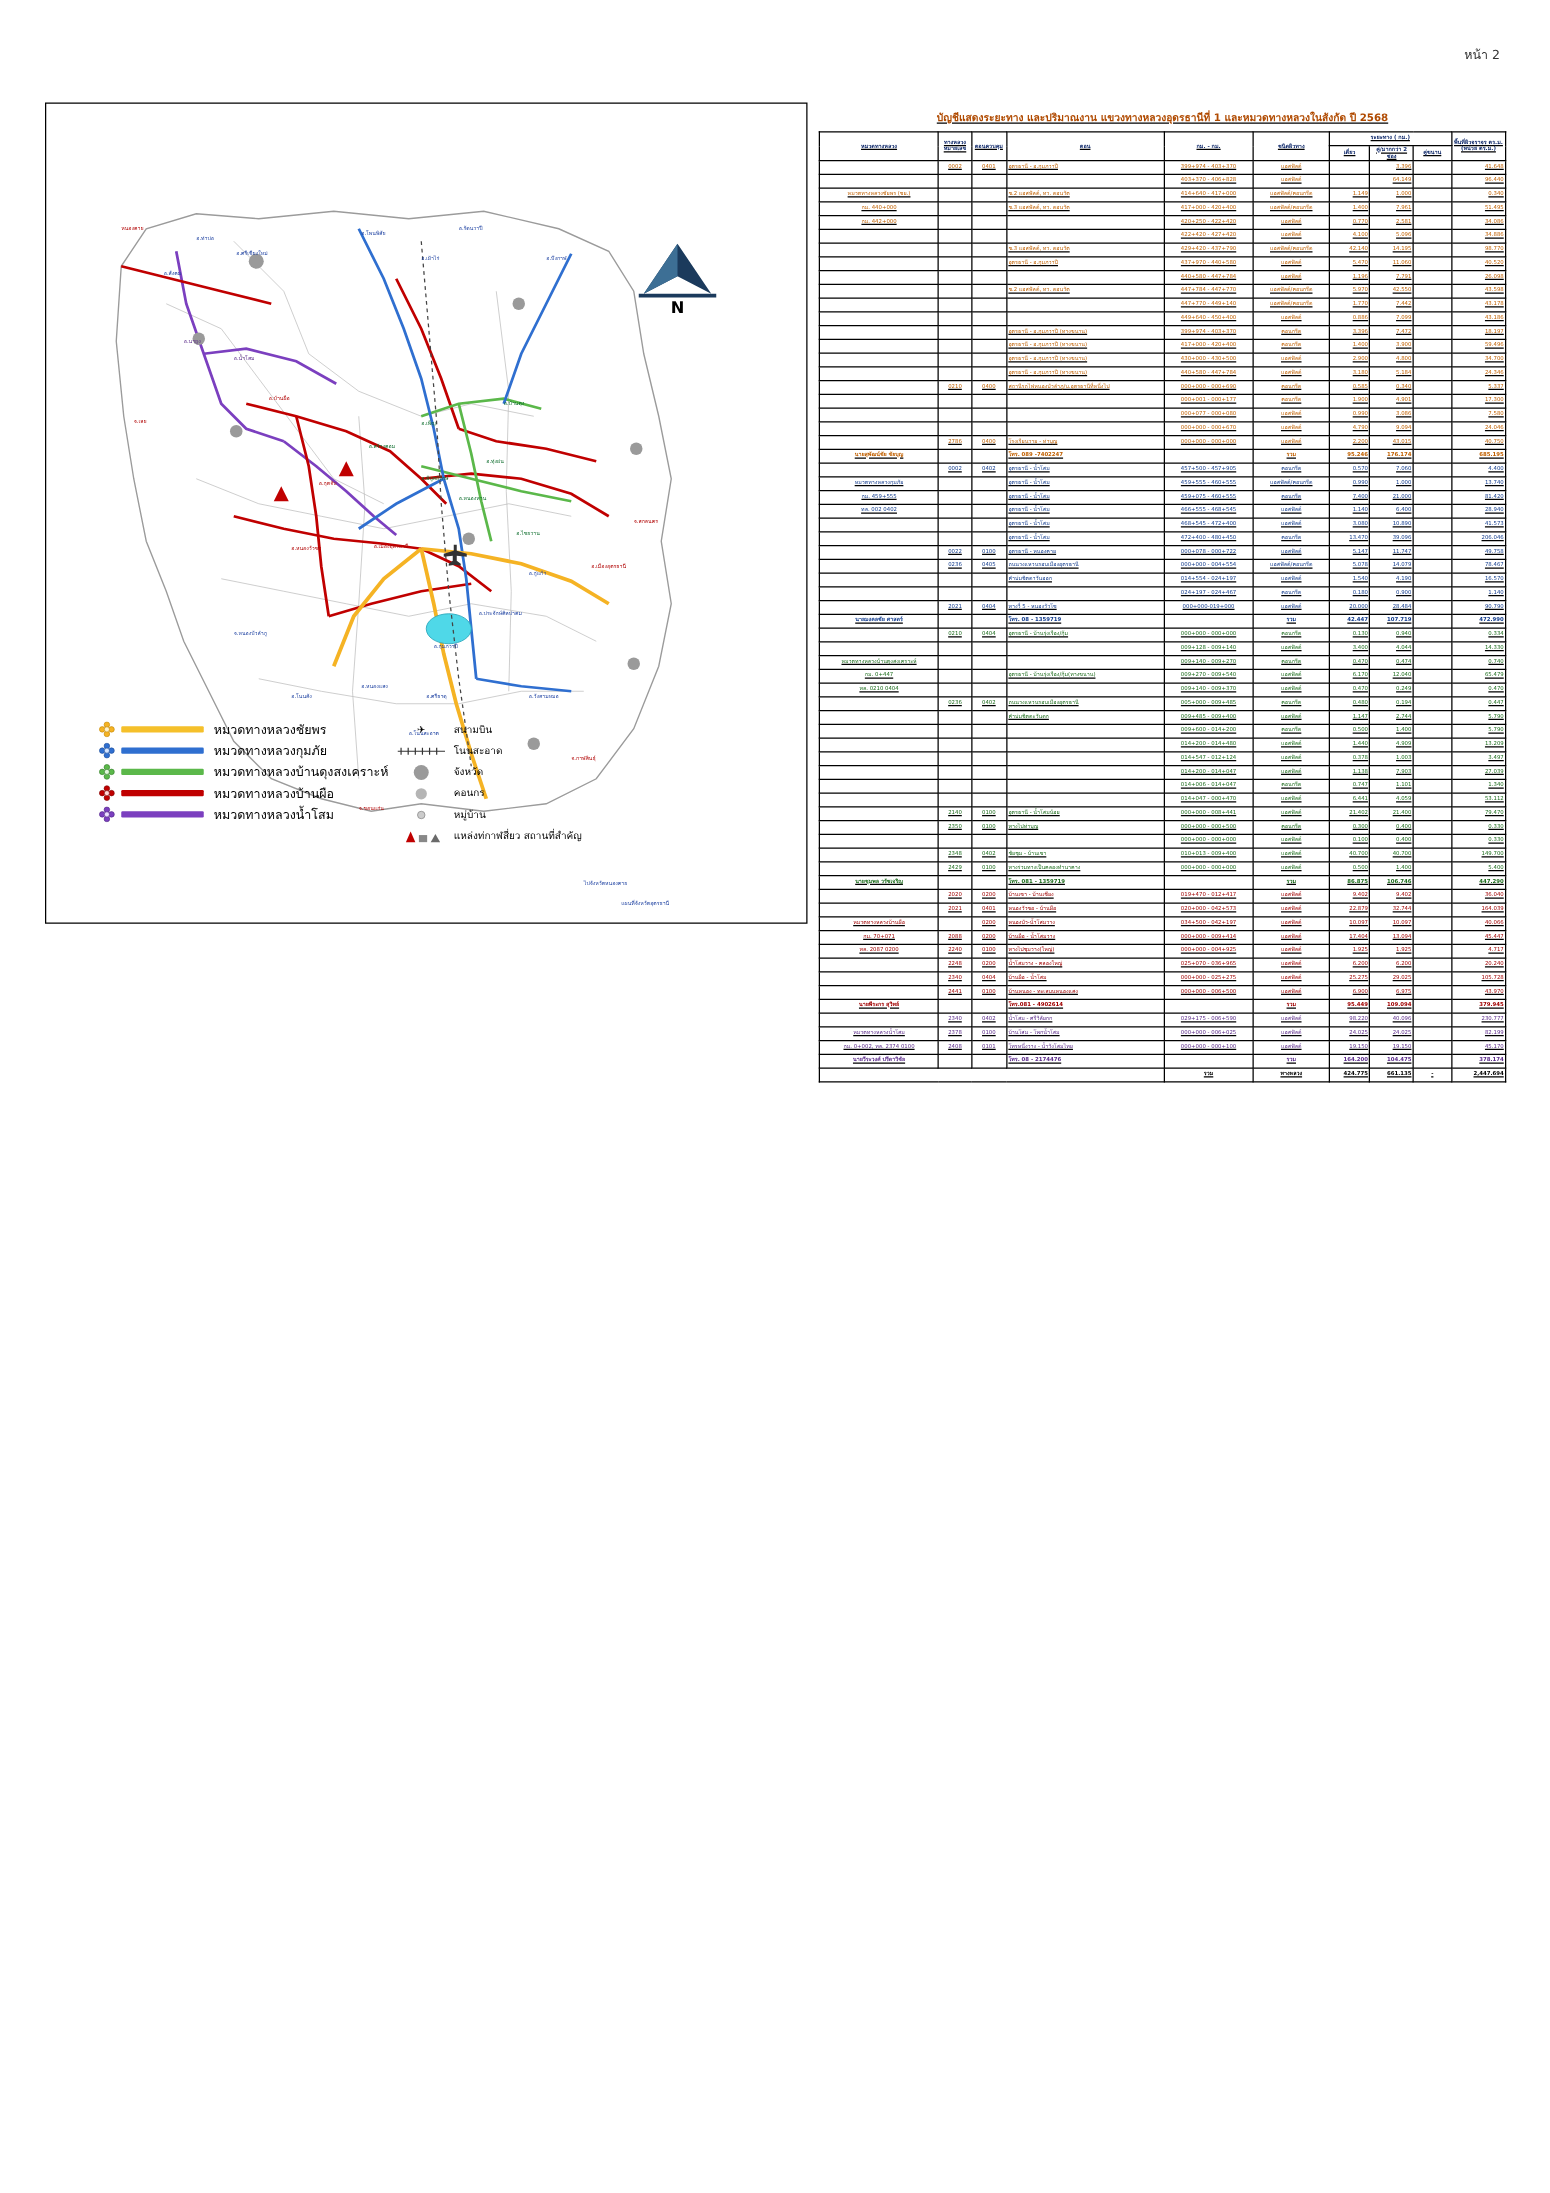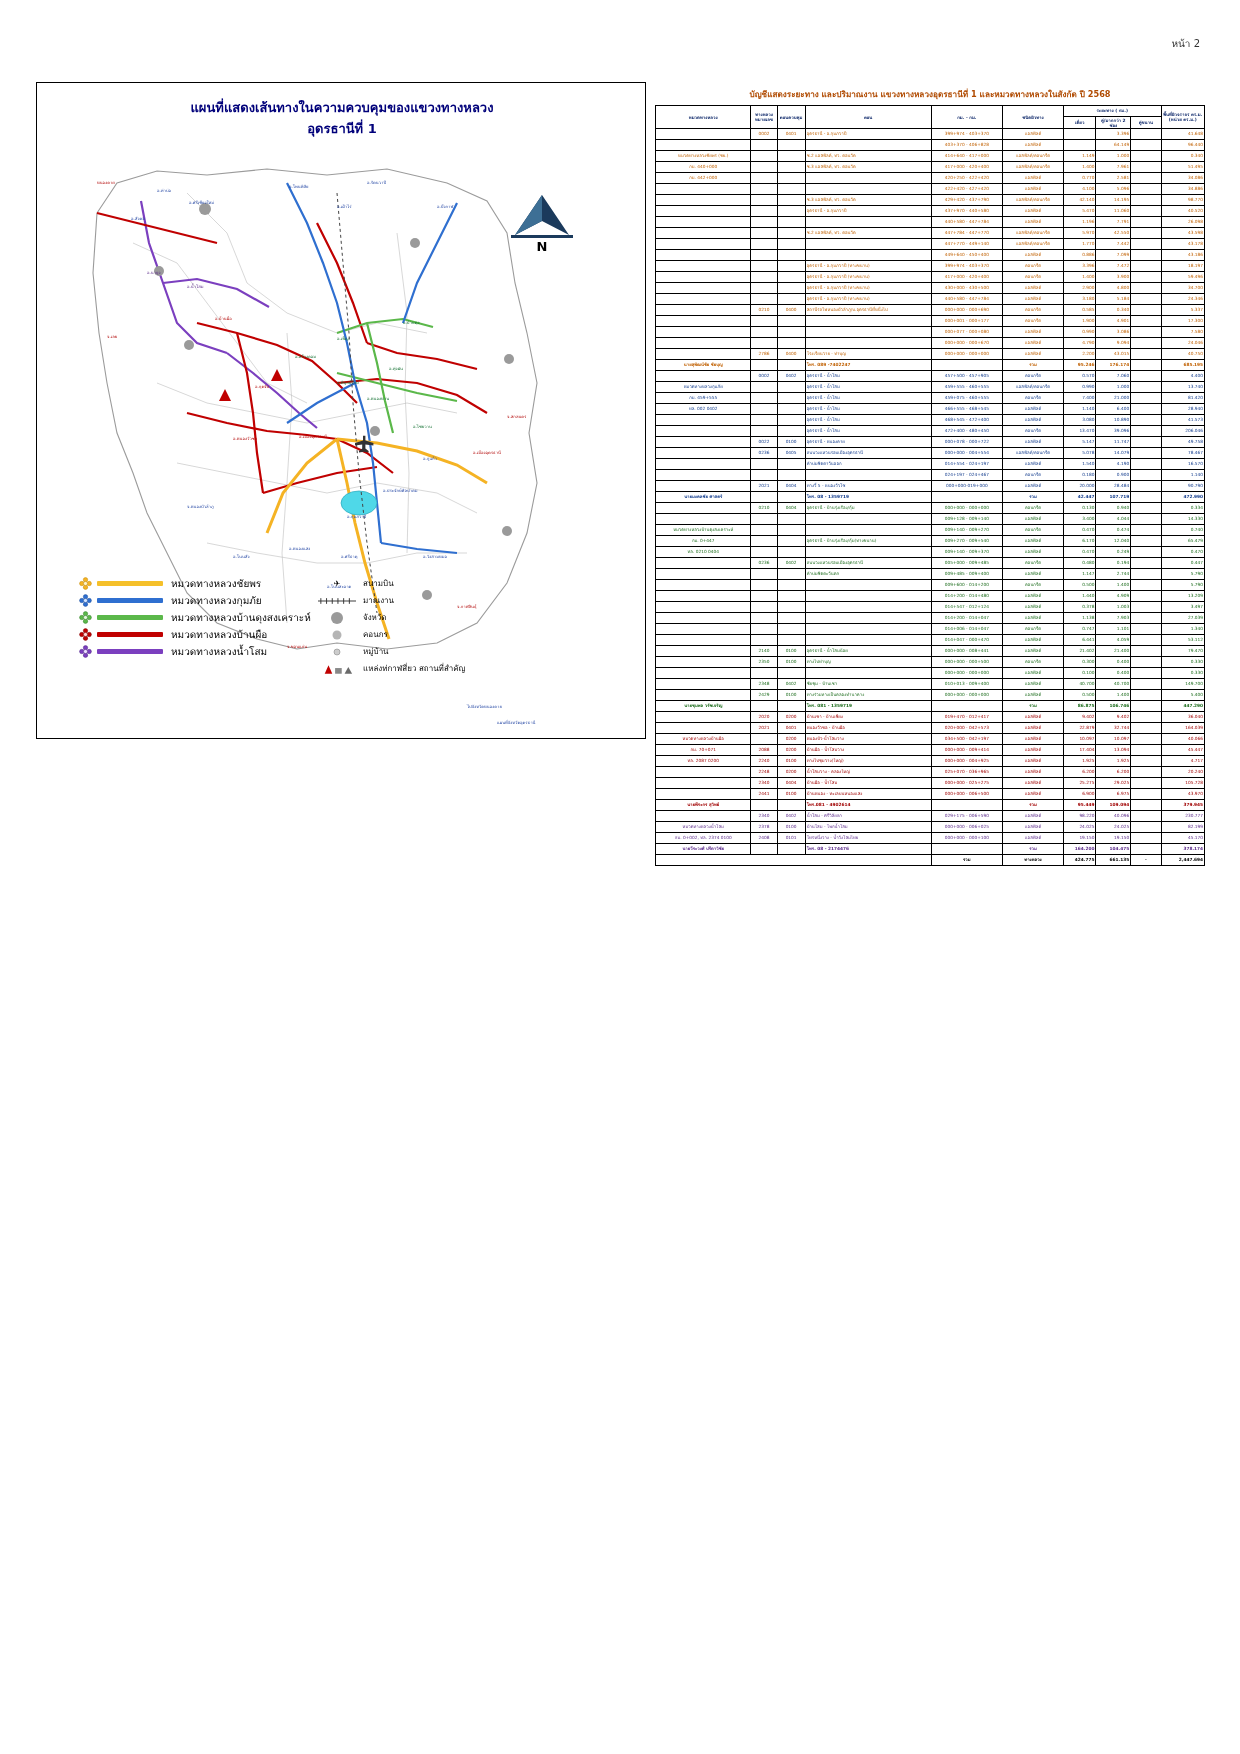--- a/index.html
+++ b/index.html
@@ -21,21 +21,21 @@
   .legend2{position:absolute;left:280px;top:492px;width:260px;font-size:8px;}
   .legend2-row{display:flex;align-items:center;height:17px;}
   .legend2-ico{width:40px;height:14px;display:flex;align-items:center;justify-content:center;margin-right:6px;}
   
   .mt{position:absolute;font-size:4.2px;color:#111;white-space:nowrap;}
   .mt.blue{color:#1b3fa0;}
   .mt.red{color:#b00000;}
   .mt.grn{color:#0a6b2a;}
   .mt.pur{color:#5b2a8a;}
   
-  .tbl-wrap{position:absolute;left:655px;top:88px;width:550px;}
+  .tbl-wrap{position:absolute;left:655px;top:88px;width:550px;text-decoration:underline;}
   .tbl-title{text-align:center;font-size:8.2px;color:#b04a00;font-weight:bold;margin-bottom:4px;}
   table.main{border-collapse:collapse;width:550px;table-layout:fixed;}
   table.main th,table.main td{border:0.6px solid #000;font-size:4.3px;line-height:1.15;padding:0.5px 1px;height:9px;overflow:hidden;}
   table.main th{font-weight:bold;text-align:center;font-size:4.4px;color:#102a6b;}
   .c-cat{width:88px;}
   .c-no{width:24px;}
   .c-ctl{width:26px;}
   .c-name{width:116px;}
   .c-km{width:66px;}
   .c-type{width:56px;}
@@ -54,21 +54,20 @@
   .sum-row td{font-weight:bold;}
   .grand td{font-weight:bold;}
   .cat-cell{text-align:center;font-size:4.2px;}
 </style>
 </head>
 <body>
 
 <div class="page-num">หน้า 2</div>
 
 <div class="map-panel">
-  <div class="map-title">แผนที่แสดงเส้นทางในความควบคุมของแขวงทางหลวงอุดรธานีที่ 1</div>
 
   <svg class="map-canvas" viewBox="0 0 608 600" xmlns="http://www.w3.org/2000/svg">
 
     <path d="M60,130 L80,100 L120,88 L170,92 L230,86 L290,92 L350,86 L410,100 L450,118 L470,150 L478,200
              L490,250 L500,300 L492,350 L500,400 L490,450 L470,500 L440,540 L400,560 L350,566 L300,560
              L260,566 L220,556 L180,540 L150,510 L130,470 L110,430 L96,390 L80,350 L70,300 L62,250 L56,190 Z" fill="#ffffff" stroke="#9b9b9b" stroke-width="1.1"></path>
 
     <g stroke="#bdbdbd" stroke-width="0.6" fill="none">
       <path d="M150,110 L190,150 L210,200 L250,230 L300,250 L340,240 L390,250"></path>
       <path d="M96,160 L140,180 L170,220 L200,260 L230,300 L270,320"></path>
@@ -282,21 +281,21 @@
             <g stroke="#333" stroke-width="1">
               <line x1="3" y1="1" x2="3" y2="7"></line>
               <line x1="9" y1="1" x2="9" y2="7"></line>
               <line x1="15" y1="1" x2="15" y2="7"></line>
               <line x1="21" y1="1" x2="21" y2="7"></line>
               <line x1="27" y1="1" x2="27" y2="7"></line>
               <line x1="33" y1="1" x2="33" y2="7"></line>
             </g>
           </svg>
       </span>
-      <span>มาณงาน</span>
+      <span>โนนสะอาด</span>
     </div>
     <div class="legend2-row">
       <span class="legend2-ico">
         <svg viewBox="0 0 20 14" width="20" height="14">
             <circle cx="10" cy="7" r="6" fill="#9a9a9a"></circle>
           </svg>
       </span>
       <span>จังหวัด</span>
     </div>
     <div class="legend2-row">

